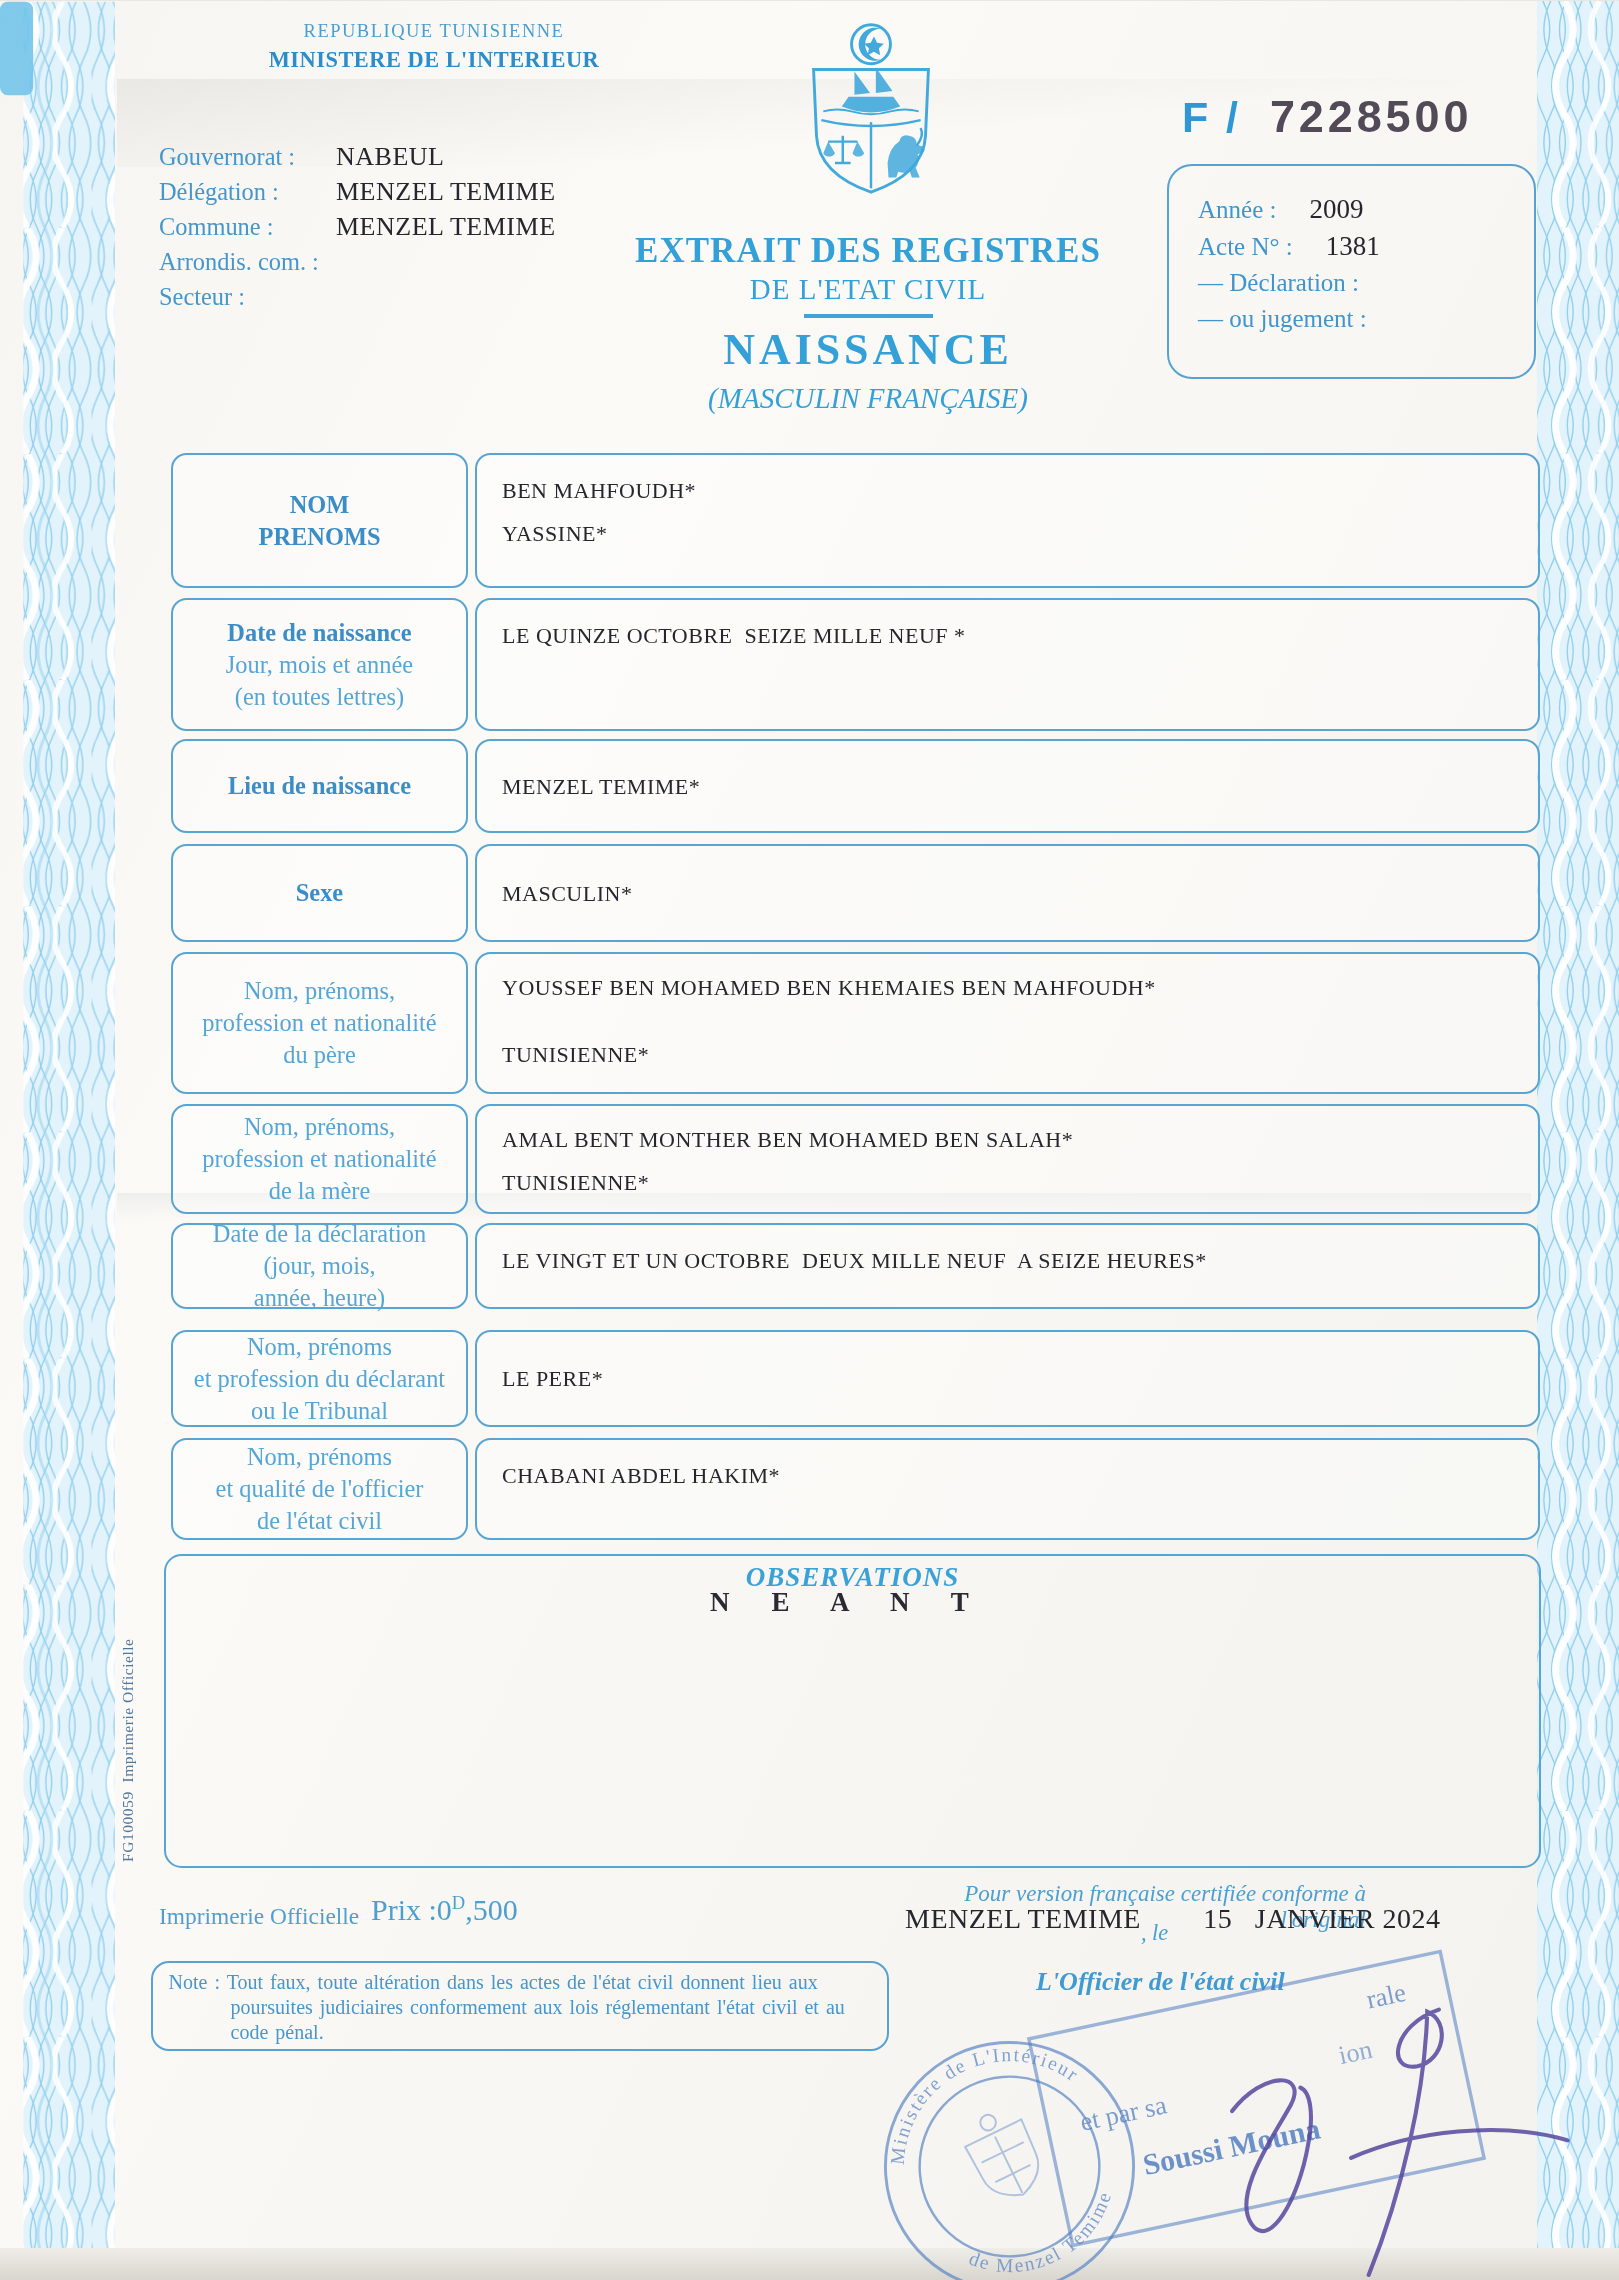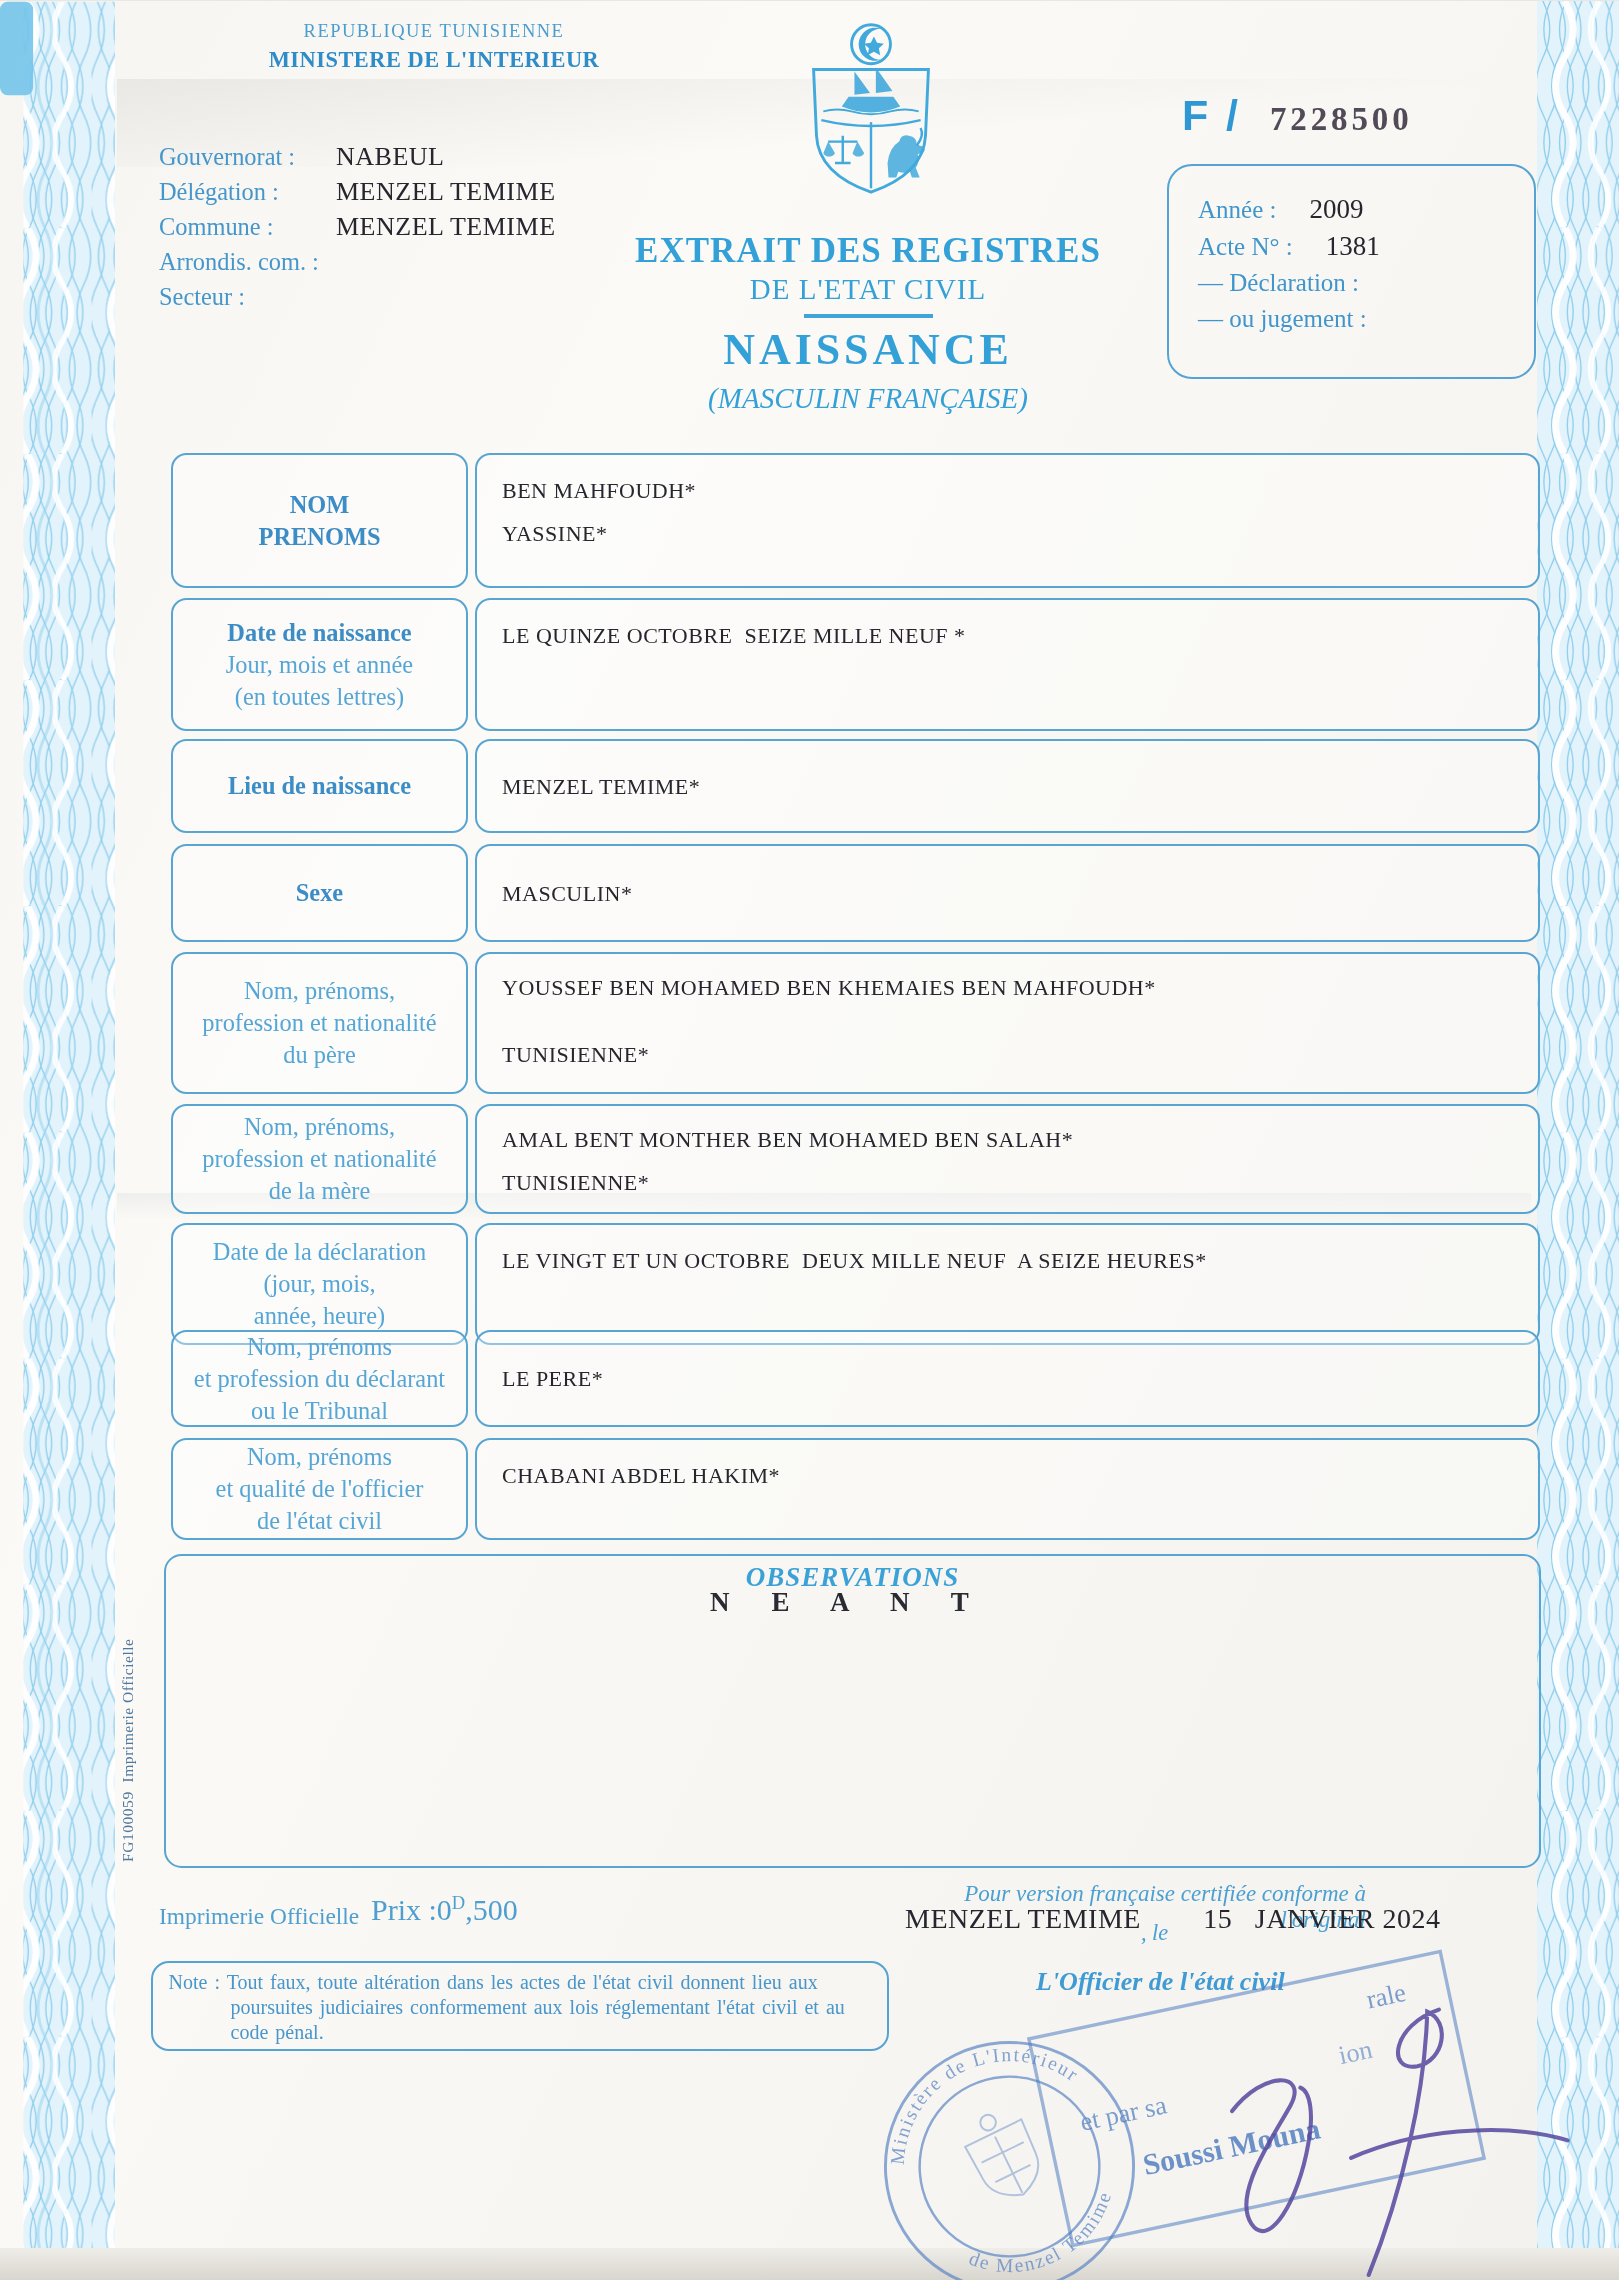--- a/index.html
+++ b/index.html
@@ -10,21 +10,21 @@
   
   .gov-head{position:absolute;left:239px;top:19.5px;width:390px;text-align:center;}
   .country{font-size:18.5px;letter-spacing:1.5px;color:#4a9dce;}
   .ministry{font-size:22.4px;font-weight:bold;letter-spacing:0.5px;color:#2e8cc8;margin-top:5.9px;}
   .admin{position:absolute;left:159px;top:138px;}
   .admin-row{display:flex;line-height:35px;}
   .admin-label{width:177px;font-size:24.4px;color:#4496cb;}
   .admin-value{font-size:26px;color:#26262e;letter-spacing:0.5px;white-space:pre;}
   .serial{position:absolute;left:1182px;top:90px;display:flex;align-items:baseline;}
   .serial-prefix{font-family:"Liberation Sans",sans-serif;font-weight:bold;font-size:43px;color:#2f97d4;letter-spacing:2.9px;}
-  .serial-num{font-family:Liberation Serif, serif;font-weight:bold;font-size:33px;color:#524a56;letter-spacing:3.9px;margin-left:29px;}
+  .serial-num{font-family:Liberation Sans, sans-serif;font-weight:bold;font-size:45px;color:#524a56;letter-spacing:3.9px;margin-left:29px;}
   .acte-box{position:absolute;left:1167px;top:163px;width:369px;height:215px;border:2.9px solid #54a3d3;border-radius:25px;padding:25px 0 8px 29px;box-sizing:border-box;}
   .acte-line{display:flex;align-items:baseline;font-size:25px;color:#3f95cc;line-height:36px;white-space:pre;}
   .acte-val{color:#26262e;font-size:27px;margin-left:33px;}
   
   .emblem{position:absolute;left:798px;top:15.6px;}
   .titles{position:absolute;left:546px;top:230px;width:644px;text-align:center;color:#33a0d8;}
   .t-registry{font-size:35px;font-weight:bold;letter-spacing:1px;}
   .t-civil{font-size:29px;letter-spacing:1px;margin-top:2px;}
   .t-rule{width:129px;height:3.9px;background:#41a4d8;margin:7.8px auto 5.9px auto;}
   .t-naissance{font-size:44px;font-weight:bold;letter-spacing:3.9px;}
@@ -253,21 +253,21 @@
       <span class="lb lt">Nom, prénoms,</span>
       <span class="lb lt">profession et nationalité</span>
       <span class="lb lt">de la mère</span>
     </div>
     <div class="val-box v-between">
       <span class="value">AMAL BENT MONTHER BEN MOHAMED BEN SALAH*</span>
       <span class="value">TUNISIENNE*</span>
     </div>
   </div>
 
-  <div class="row" style="top:1222px;height:122px;">
+  <div class="row" style="top:1222px;height:86px;">
     <div class="lbl-box">
       <span class="lb lt">Date de la déclaration</span>
       <span class="lb lt">(jour, mois,</span>
       <span class="lb lt">année, heure)</span>
     </div>
     <div class="val-box v-top">
       <span class="value">LE VINGT ET UN OCTOBRE  DEUX MILLE NEUF  A SEIZE HEURES*</span>
     </div>
   </div>
 

